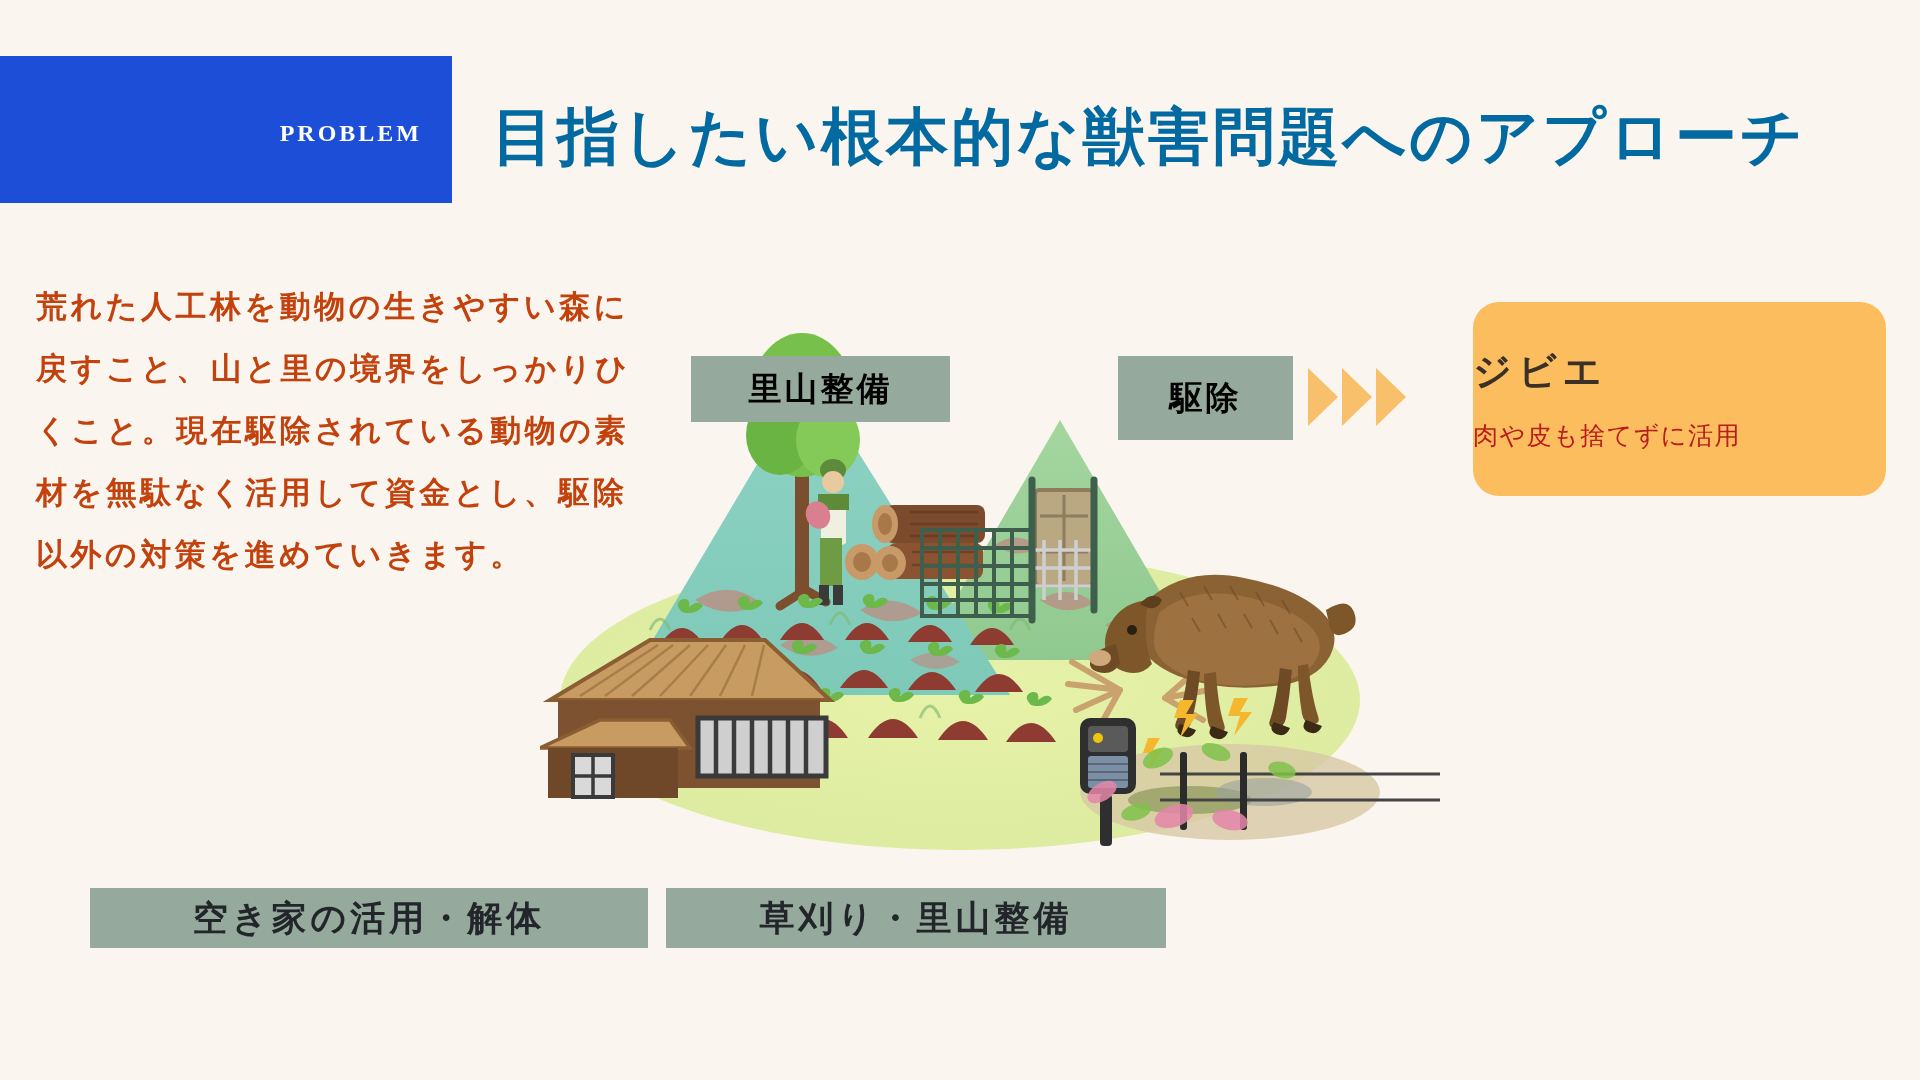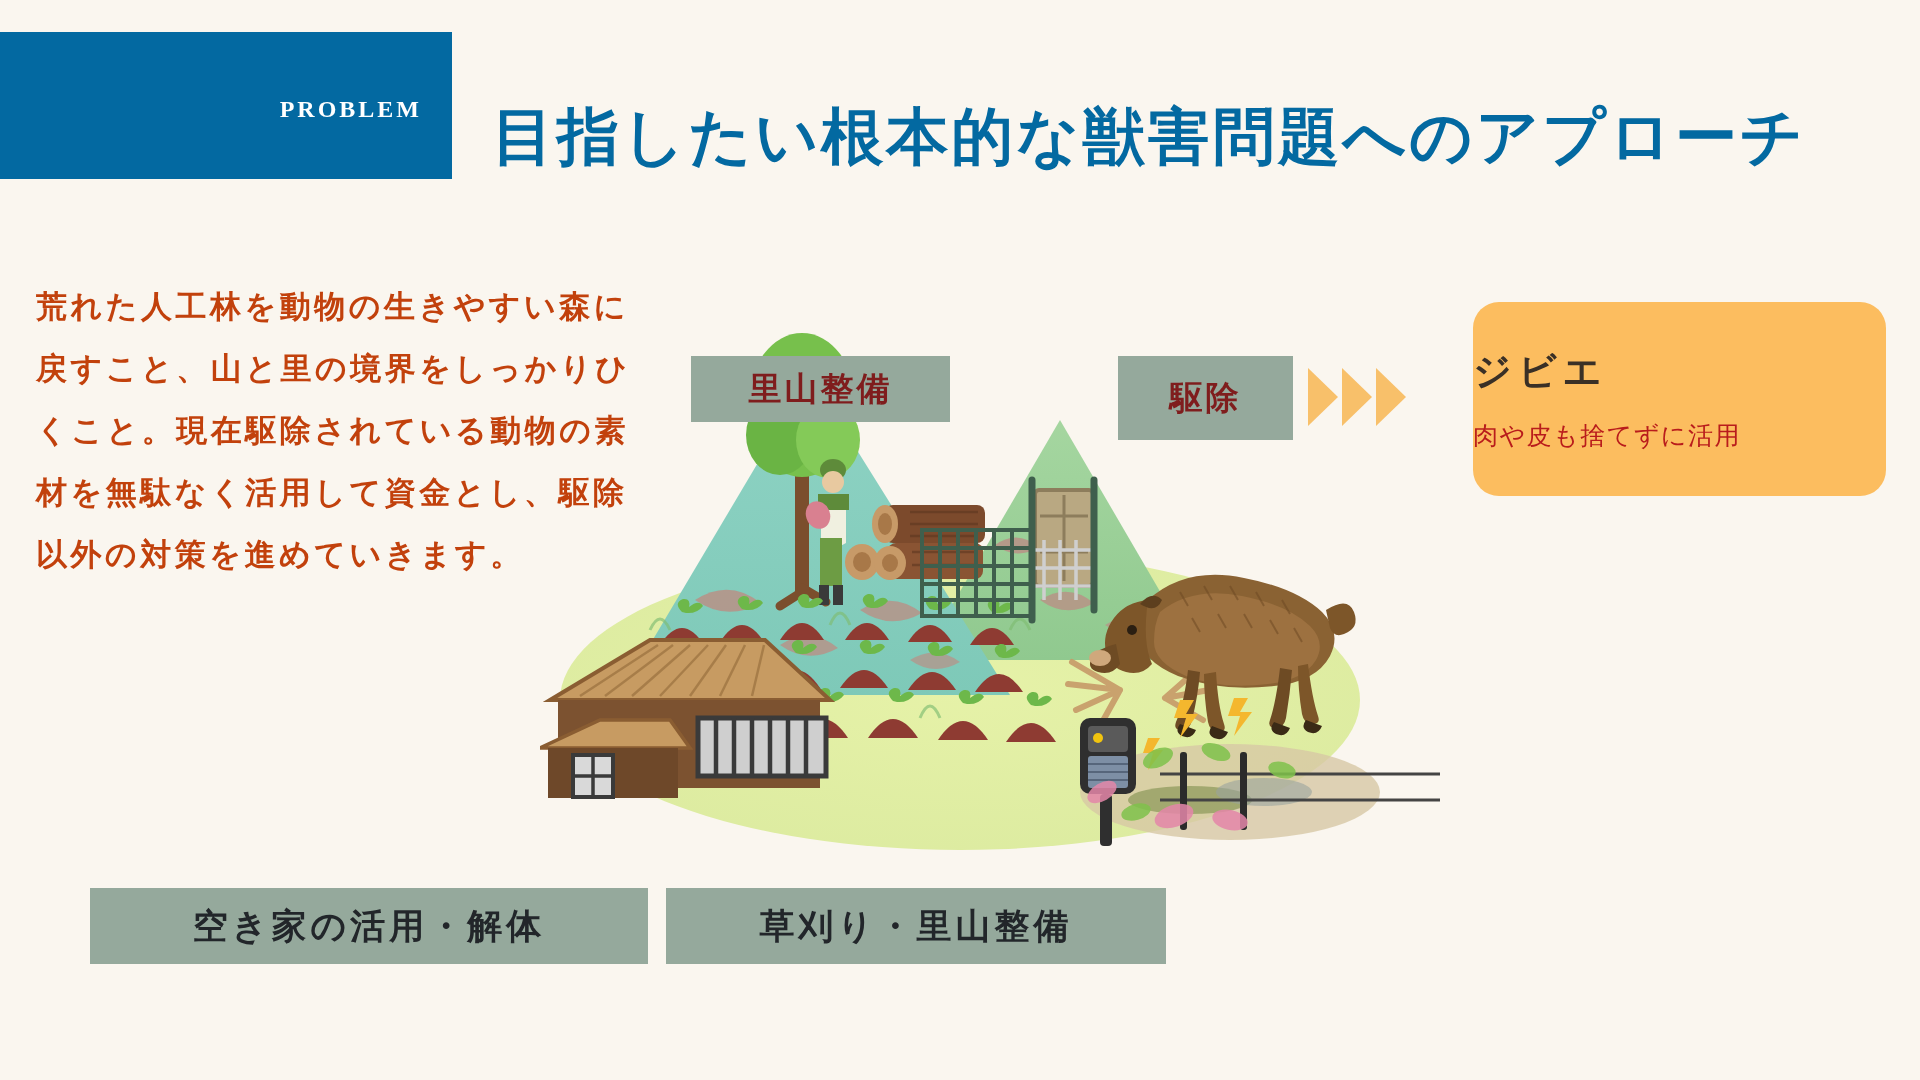--- a/index.html
+++ b/index.html
@@ -20,24 +20,24 @@
   .header {
     position: absolute;
     top: 0;
     left: 0;
     width: 100%;
     height: 190px;
   }
   .eyebrow-block {
     position: absolute;
     left: 0;
-    top: 32px;
+    top: 56px;
     width: 452px;
     height: 147px;
-    background: #0369a1;
+    background: #1d4ed8;
     display: flex;
     align-items: center;
     justify-content: flex-end;
     box-sizing: border-box;
     padding-right: 30px;
   }
   .eyebrow-label {
     color: #ffffff;
     font-size: 34px;
     font-weight: bold;
@@ -88,21 +88,21 @@
     background: #95a99c;
     display: flex;
     align-items: center;
     justify-content: center;
     box-sizing: border-box;
   }
   .chip span {
     font-size: 33px;
     font-weight: bold;
     letter-spacing: 3px;
-    color: #7f1d1d;
+    color: #000000;
     white-space: nowrap;
   }
   #chip-satoyama { left: 691px; top: 356px; width: 259px; height: 66px; }
   #chip-kujo     { left: 1118px; top: 356px; width: 175px; height: 84px; }
 
   
   .arrows {
     position: absolute;
     left: 1308px;
     top: 368px;
@@ -151,21 +151,21 @@
   .bottom-row {
     position: absolute;
     left: 90px;
     top: 888px;
     width: 1650px;
     height: 84px;
   }
   .bchip {
     position: absolute;
     top: 0;
-    height: 76px;
+    height: 60px;
     background: #95a99c;
     display: flex;
     align-items: center;
     justify-content: center;
   }
   .bchip span {
     font-size: 35px;
     font-weight: bold;
     letter-spacing: 4px;
     color: #22262a;

